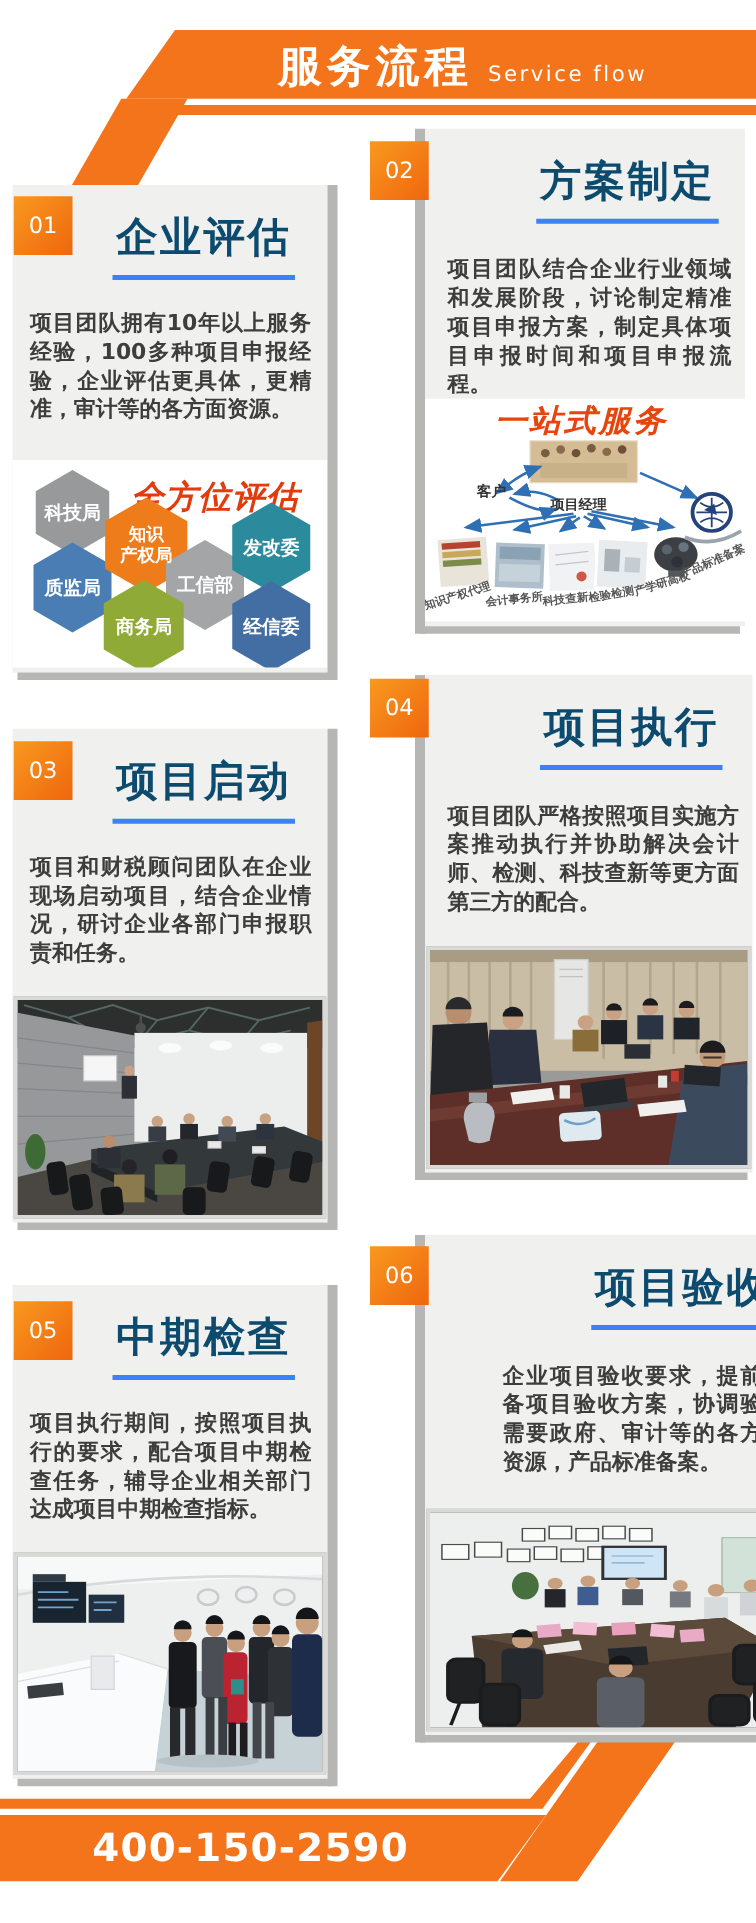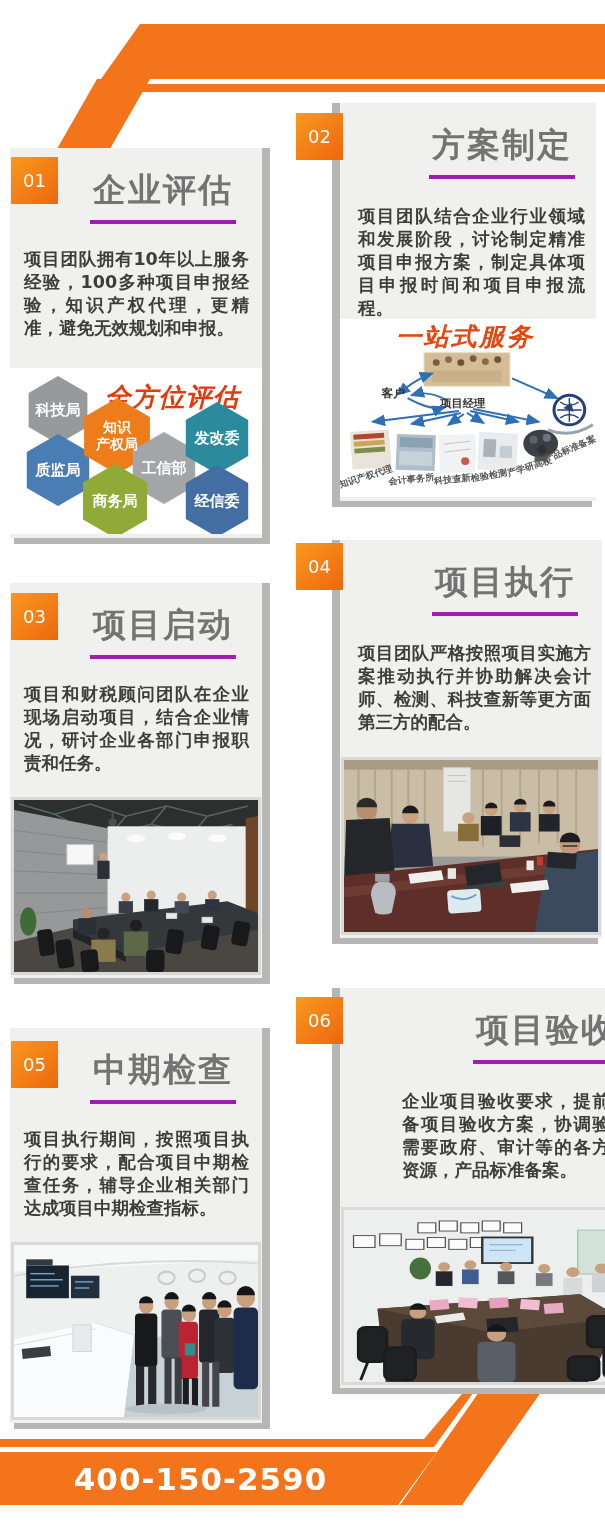--- a/index.html
+++ b/index.html
@@ -22,22 +22,22 @@
   .card.left::before{content:"";position:absolute;left:4px;bottom:-6px;width:100%;height:6px;background:#b6b6b4;}
   .card.right::after{content:"";position:absolute;top:0;left:-8px;width:8px;height:calc(100% + 6px);background:#b6b6b4;}
   .card.right::before{content:"";position:absolute;right:4px;bottom:-6px;width:100%;height:6px;background:#b6b6b4;}
   .badge{position:absolute;width:47px;height:47px;z-index:5;
     background:linear-gradient(135deg,#f8991f,#ef660e);
     display:flex;align-items:center;justify-content:center;
     color:#fff;font-size:18px;font-weight:normal;}
   .card-title{margin-top:20px;text-align:center;}
   .card.left .card-title{padding-left:54px;}
   .card.right .card-title{padding-left:68px;}
-  .card-title span{display:inline-block;font-size:33px;font-weight:bold;color:#737373;
-    letter-spacing:2px;border-bottom:4px solid #a21caf;padding:0 3px 7px;}
+  .card-title span{display:inline-block;font-size:33px;font-weight:bold;color:#0c4a6e;
+    letter-spacing:2px;border-bottom:4px solid #3b82f6;padding:0 3px 7px;}
   .card-desc{margin:24px 13px 0 14px;font-size:17.5px;font-weight:bold;color:#3d3d3d;
     line-height:1.32;text-align:justify;}
   .card.right .card-desc{margin:26px 11px 0 18px;}
   .photo{position:absolute;left:1px;right:1px;bottom:3px;height:172px;
     border:3px solid #d9d9d7;background:#9a9a98;overflow:hidden;}
   .photo svg{display:block;width:100%;height:100%;}
   .diag{position:absolute;left:0;right:0;bottom:4px;background:#fff;}
   .diag svg{display:block;width:100%;height:100%;}
 </style>
 </head>
@@ -48,31 +48,35 @@
   <svg class="deco-svg" width="605" height="1538" viewBox="0 0 605 1538">
     <polygon points="140,24 605,24 605,79 101,79" fill="#f4741b"></polygon>
     <polygon points="104,84 605,84 605,92 96,92" fill="#f4741b"></polygon>
     <polygon points="100,84 110,84 64,164 54,164" fill="#f4741b"></polygon>
     <polygon points="97,79 150,79 71,217 18,217" fill="#f4741b"></polygon>
     <polygon points="0,1439 424,1439 472,1382 481,1382 434,1447 0,1447" fill="#f4741b"></polygon>
     <polygon points="0,1452 437,1452 398,1505 0,1505" fill="#f4741b"></polygon>
     <polygon points="486,1382 548,1382 462,1505 400,1505" fill="#f4741b"></polygon>
   </svg>
 
+  <div class="header-text">
+    <span class="header-zh">服务流程</span>
+    <span class="header-en">Service flow</span>
+  </div>
 
   <div class="badge" style="left:11px;top:157px;">01</div>
   <div class="badge" style="left:296px;top:113px;">02</div>
   <div class="badge" style="left:11px;top:593px;">03</div>
   <div class="badge" style="left:296px;top:543px;">04</div>
   <div class="badge" style="left:11px;top:1041px;">05</div>
   <div class="badge" style="left:296px;top:997px;">06</div>
 
   <div class="card left" style="left:10px;top:148px;width:252px;height:390px;">
     <div class="card-title"><span>企业评估</span></div>
-    <div class="card-desc">项目团队拥有10年以上服务经验，100多种项目申报经验，知识产权代理，更精准，避免无效规划和申报。</div>
+    <div class="card-desc">项目团队拥有10年以上服务经验，100多种项目申报经验，企业评估更具体，更精准，审计等的各方面资源。</div>
     <div class="diag" style="height:166px;">
       <svg viewBox="0 0 252 166" preserveAspectRatio="none">
         <text x="162" y="38" text-anchor="middle" font-size="26" font-weight="bold" font-style="italic" fill="#e23c0e" letter-spacing="1">全方位评估</text>
         <polygon points="48,8 77.4,25 77.4,59 48,76 18.6,59 18.6,25" fill="#98999b"></polygon>
         <polygon points="48,66 79.2,84 79.2,120 48,138 16.8,120 16.8,84" fill="#4a7db4"></polygon>
         <polygon points="107,30 139.9,49 139.9,87 107,106 74.1,87 74.1,49" fill="#ee7c1a"></polygon>
         <polygon points="154,64 185.2,82 185.2,118 154,136 122.8,118 122.8,82" fill="#a3a5a7"></polygon>
         <polygon points="207,34 238.2,52 238.2,88 207,106 175.8,88 175.8,52" fill="#2b8a9b"></polygon>
         <polygon points="105,96 137,114.5 137,151.5 105,170 73,151.5 73,114.5" fill="#90aa38"></polygon>
         <polygon points="207,97 238.2,115 238.2,151 207,169 175.8,151 175.8,115" fill="#426ea3"></polygon>

